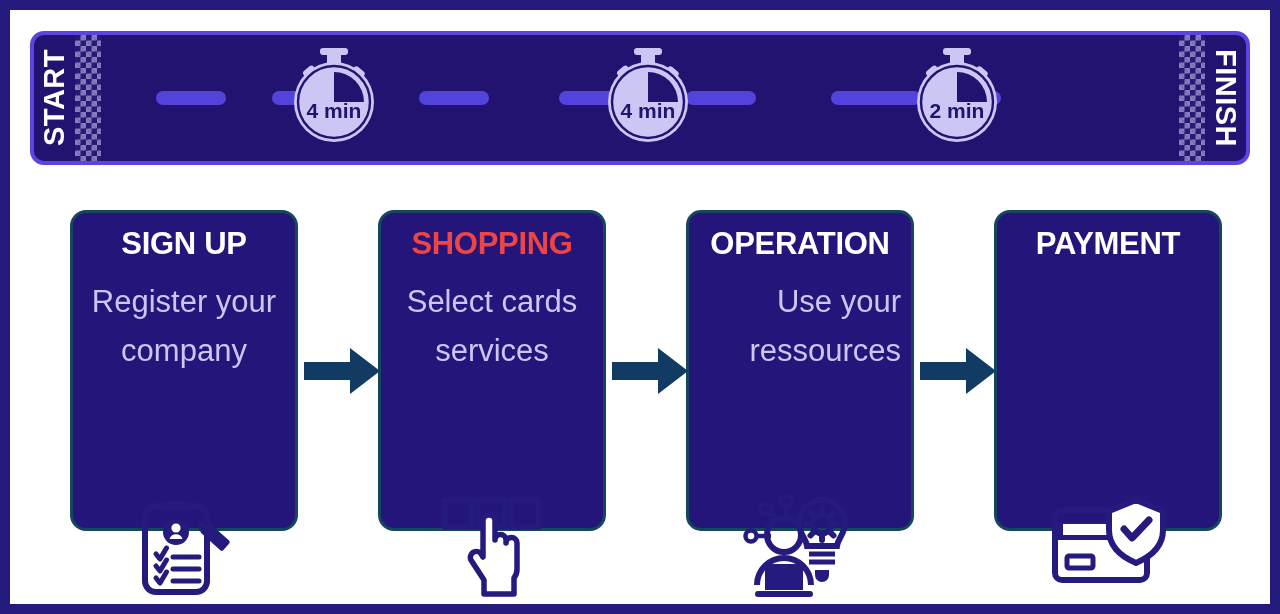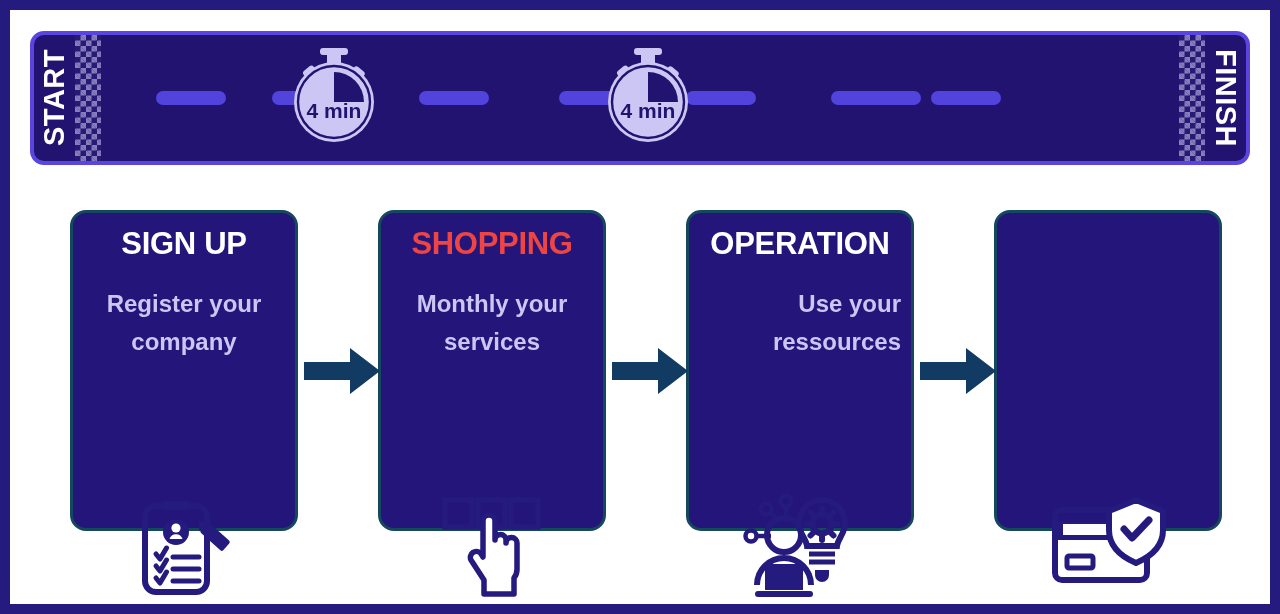--- a/index.html
+++ b/index.html
@@ -130,24 +130,24 @@
   }
   .card-title {
     color: #ffffff;
     font-size: 31px;
     font-weight: bold;
     line-height: 1.1;
     letter-spacing: -0.3px;
     white-space: nowrap;
   }
   .card-body {
-    margin-top: 24px;
+    margin-top: 17px;
     color: #ccc6f5;
-    font-size: 24px;
-    font-weight: bold;
+    font-size: 31px;
+    font-weight: normal;
     line-height: 1.58;
   }
 
   .arrow {
     position: absolute;
     top: 148px;
     width: 76px;
     height: 46px;
   }
   .arrow svg { display: block; width: 100%; height: 100%; }
@@ -223,36 +223,54 @@
     <rect x="37" y="1" width="28" height="7" rx="3" fill="#ccc6f5"></rect>
 
     <circle cx="51" cy="55" r="40" fill="#ccc6f5"></circle>
     <circle cx="51" cy="55" r="40" fill="none" stroke="#221370" stroke-width="0"></circle>
     <circle cx="51" cy="55" r="36" fill="none" stroke="#221370" stroke-width="2.4"></circle>
     <path d="M 51 55 L 51 25 A 30 30 0 0 1 81 55 Z" fill="#221370"></path>
 
     <text class="sw-text" x="51" y="71" text-anchor="middle">4 min</text>
   </svg>
       </div>
+      <div class="stopwatch" style="left: 923px;">
+  <svg viewBox="0 0 102 102">
+
+    <rect x="20" y="21" width="13" height="8" rx="3" fill="#ccc6f5" transform="rotate(-40 26 25)"></rect>
+    <rect x="69" y="21" width="13" height="8" rx="3" fill="#ccc6f5" transform="rotate(40 75 25)"></rect>
+
+    <rect x="44" y="5" width="14" height="13" rx="2" fill="#ccc6f5"></rect>
+    <rect x="37" y="1" width="28" height="7" rx="3" fill="#ccc6f5"></rect>
+
+    <circle cx="51" cy="55" r="40" fill="#ccc6f5"></circle>
+    <circle cx="51" cy="55" r="40" fill="none" stroke="#221370" stroke-width="0"></circle>
+    <circle cx="51" cy="55" r="36" fill="none" stroke="#221370" stroke-width="2.4"></circle>
+    <path d="M 51 55 L 51 25 A 30 30 0 0 1 81 55 Z" fill="#221370"></path>
+
+    <text class="sw-text" x="51" y="71" text-anchor="middle">2 min</text>
+  </svg>
+      </div>
     </div>
 
   <div id="cards-row">
       <div class="card" style="left: 60px; background: rgb(35, 21, 121); border-color: rgb(21, 72, 92);">
         <div class="card-title" style="color: rgb(255, 255, 255);">SIGN UP</div>
         <div class="card-body" style="color: rgb(204, 198, 245);">Register your company</div>
       </div>
       <div class="card" style="left: 368px; background: rgb(35, 21, 121); border-color: rgb(21, 72, 92);">
         <div class="card-title" style="color: #ef4444;">SHOPPING</div>
-        <div class="card-body" style="color: rgb(204, 198, 245);">Monthly your services</div>
+        <div class="card-body" style="color: rgb(204, 198, 245);">Select cards services</div>
       </div>
       <div class="card" style="left: 676px; background: rgb(35, 21, 121); border-color: rgb(21, 72, 92); border-radius: 15px;">
         <div class="card-title" style="color: rgb(255, 255, 255);">OPERATION</div>
         <div class="card-body" style="color: rgb(204, 198, 245); text-align: right;">Use your ressources</div>
       </div>
       <div class="card" style="left: 984px; background: rgb(35, 21, 121); border-color: rgb(21, 72, 92);">
+        <div class="card-title" style="color: rgb(255, 255, 255);">PAYMENT</div>
       </div>
       <div class="arrow" style="left: 294px;">
         <svg viewBox="0 0 76 46">
       <path d="M0 14 H46 V0 L76 23 L46 46 V32 H0 Z" fill="#123b63"></path>
     </svg>
       </div>
       <div class="arrow" style="left: 602px;">
         <svg viewBox="0 0 76 46">
       <path d="M0 14 H46 V0 L76 23 L46 46 V32 H0 Z" fill="#123b63"></path>
     </svg>

